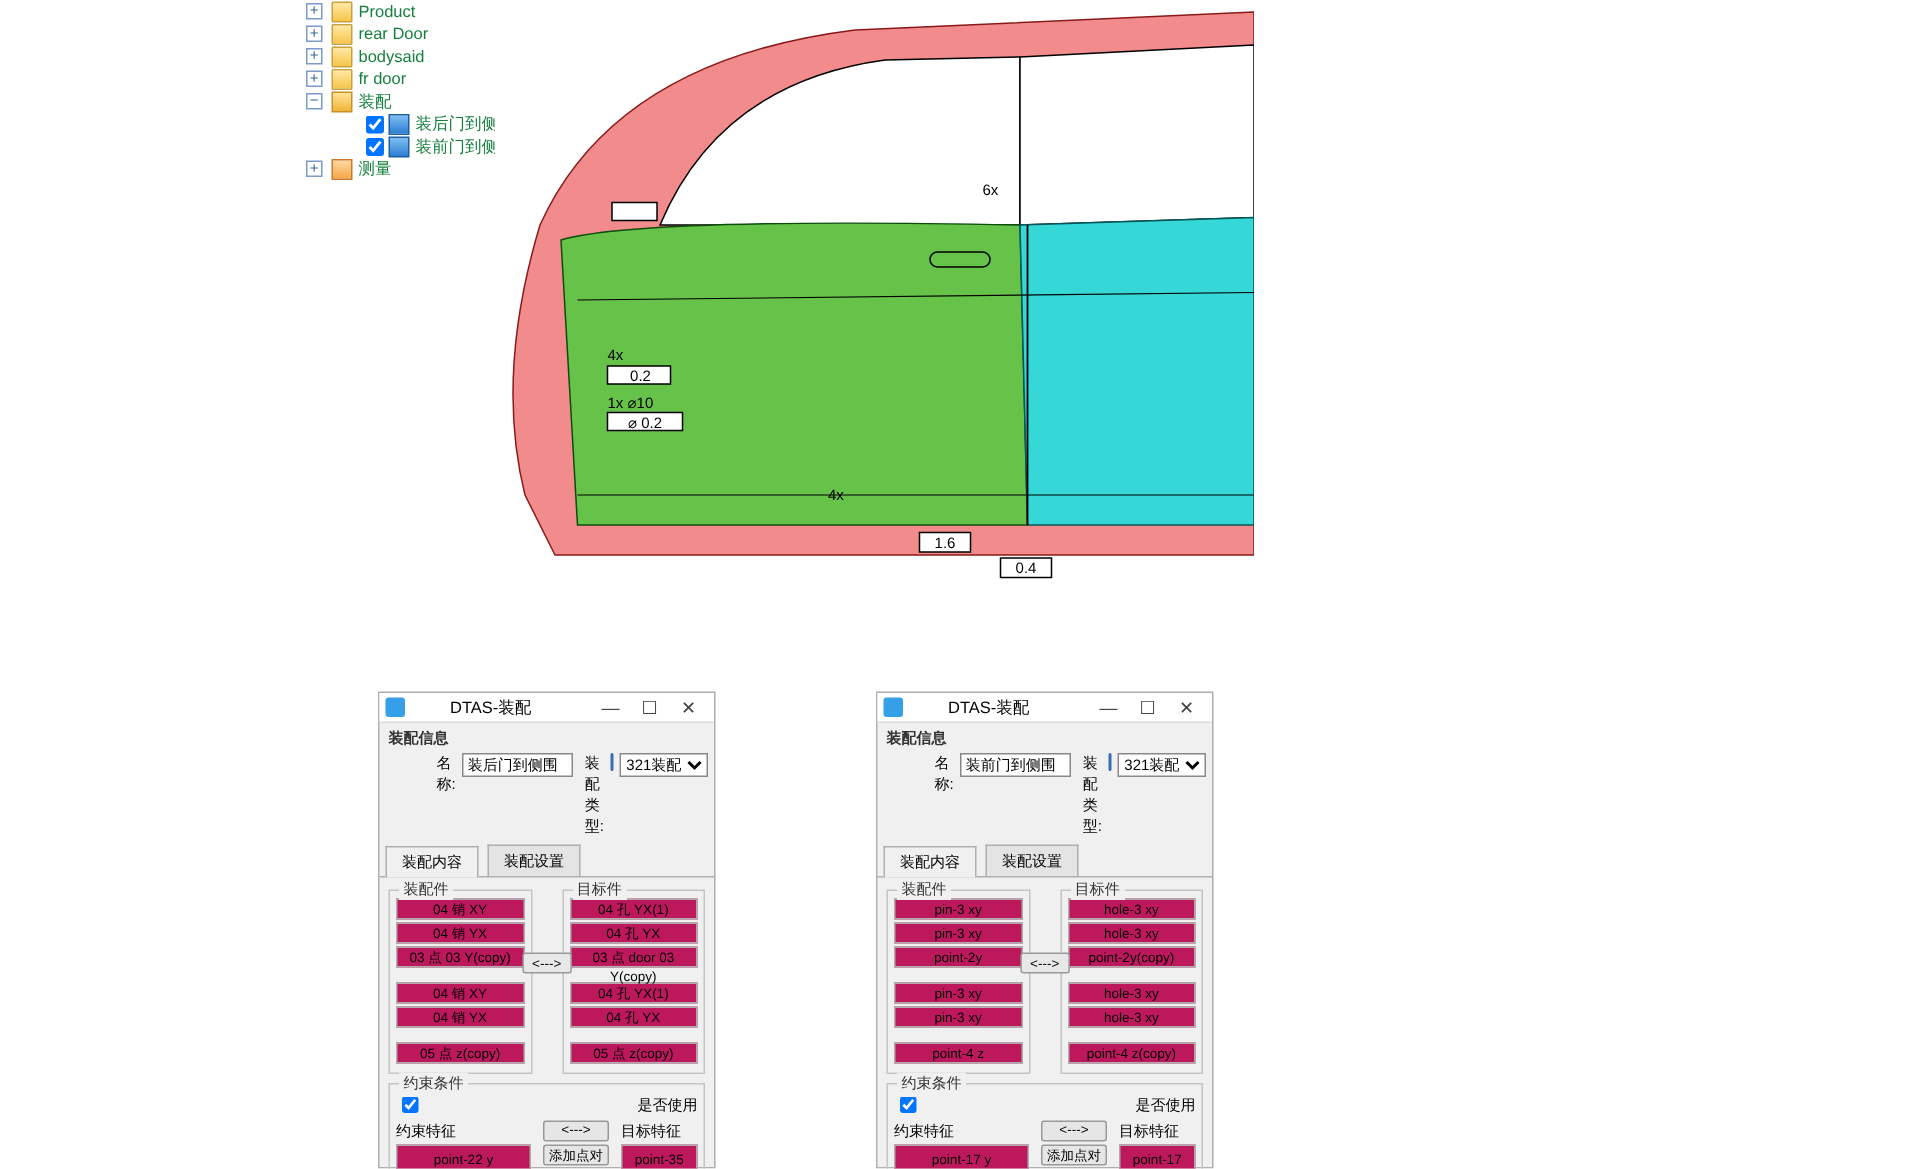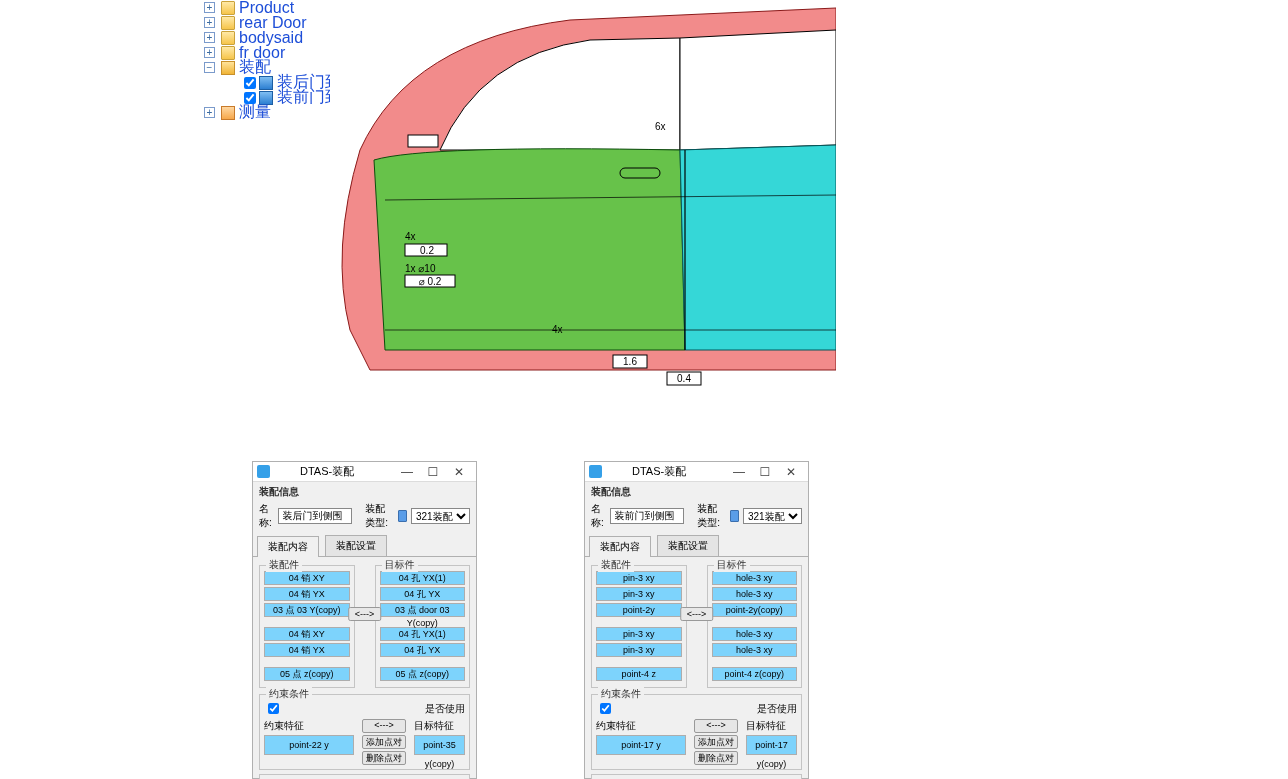--- a/index.html
+++ b/index.html
@@ -7,52 +7,52 @@
   
   
   .tree { position: absolute; left: 204px; top: 0; width: 200px; }
   .tree-row { display: flex; align-items: center; height: 15px; position: relative; }
   .expander { width: 11px; height: 11px; border: 1px solid #7a9acb; display: flex; align-items: center; justify-content: center; margin-right: 6px; font-size: 10px; line-height: 1; color: #3b6aa0; cursor: pointer; background: #fff;}
   .tree-icon { width: 14px; height: 14px; margin-right: 4px; display: inline-flex; align-items:center; justify-content:center;}
   .folder { background: linear-gradient(#ffe9a6,#f6c54b); border:1px solid #caa23a; border-radius:1px; }
   .assm { background: linear-gradient(#ffe39a,#f0b436); border:1px solid #c8902a; }
   .op   { background: linear-gradient(#7fbef2,#2d7fd1); border:1px solid #1d5fa3; }
   .meas { background: linear-gradient(#ffd7a0,#f6a74a); border:1px solid #c87a2a; }
-  .tree-label { font-size: 16px; color:#1d4ed8; white-space: nowrap; }
+  .tree-label { font-size: 11px; color:#15803d; white-space: nowrap; }
   .tree-chk { width:12px; height:12px; margin-right:3px; }
   .indent-2 { margin-left: 36px; }
   
   
   .viewport { position:absolute; left:330px; top:0; width:506px; height:390px; background:#fff; }
   .viewport svg { width:100%; height:100%; }
   
   
   .dialog { position:absolute; width:225px; border:1px solid #b0b0b0; background:#f0f0f0; font-size:10px; }
   .dialog-left { left:252px; top:461px; height: 318px;}
   .dialog-right { left:584px; top:461px; height: 318px;}
   .titlebar { height:20px; display:flex; align-items:center; padding:0 4px; background:#fff; border-bottom:1px solid #dcdcdc;}
   .titlebar .ico { width:13px; height:13px; background:#35a0e8; border-radius:2px; margin-right:5px; display:inline-block;}
   .titlebar .ttl { flex:1; font-size:11px;padding-left:25px; }
   .winbtn { width:26px; text-align:center; font-size:12px; cursor:pointer; color:#444;}
   .section-label { padding:3px 6px 2px 6px; color:#333;font-weight:bold; }
-  .row { display:flex; align-items:center; padding:1px 6px; gap:4px;}
+  .row { display:flex; align-items:flex-start; padding:1px 6px; gap:4px;margin-left:32px;}
   .row label { width:26px; }
   .txt { height:16px; border:1px solid #888; background:#fff; padding:0 3px; font-size:10px; }
   .name-input { width:74px;}
   .combo { width:70px; height:16px; border:1px solid #888; background:#fff; font-size:10px;}
   .type-ico { display:inline-block; width:14px; height:12px; background:#5a9de8; border:1px solid #3b6fae; border-radius:1px;}
   .tabs { display:flex; border-bottom:1px solid #b0b0b0; margin-top:4px; }
   .tab { padding:3px 10px; background:#e4e4e4; border:1px solid #b0b0b0; border-bottom:none; margin-right:2px; margin-left:4px; cursor:pointer;}
   .tab.active { background:#f0f0f0; position:relative; top:1px;}
   .content { padding:4px 6px; }
   .twocol { display:flex; gap:20px; position:relative;}
   .col { flex:1; }
   .group { border:1px solid #c4c4c4; padding:3px 4px 4px 4px; margin-top:4px; position:relative;}
   .group-title { position:absolute; top:-8px; left:6px; background:#f0f0f0; padding:0 3px; font-size:10px; color:#333;}
-  .list-itm { border:1px solid #adadad; background:#7dd3fc; height:14px; line-height:13px; text-align:center; font-size:9px; margin:2px 0; }
+  .list-itm { border:1px solid #adadad; background:#be185d; height:14px; line-height:13px; text-align:center; font-size:9px; margin:2px 0; }
   .gap { height:6px; }
   .swapbtn { position:absolute; left:50%; transform:translateX(-50%); border:1px solid #999; background:#e8e8e8; padding:0 6px; font-size:9px; height:14px; line-height:12px; cursor:pointer; border-radius:2px;}
   .chkrow { display:flex; align-items:center; gap:20px; padding:2px 0;justify-content:space-between;}
   .chkrow input { width:11px; height:11px;}
   .constraint-col { display:flex; gap:8px; }
   .constraint-left { width:90px;}
   .constraint-mid { width:44px; display:flex; flex-direction:column; gap:2px; }
   .smallbtn { border:1px solid #999; background:#e6e6e6; font-size:9px; height:14px; padding:0 3px; cursor:pointer; text-align:center; border-radius:2px;}
   .constraint-right { flex:1; }
   .desc { margin:0 6px 0 6px; border:1px solid #c4c4c4; background:#f0f0f0; padding:3px 5px; font-size:10px; height:20px;}

